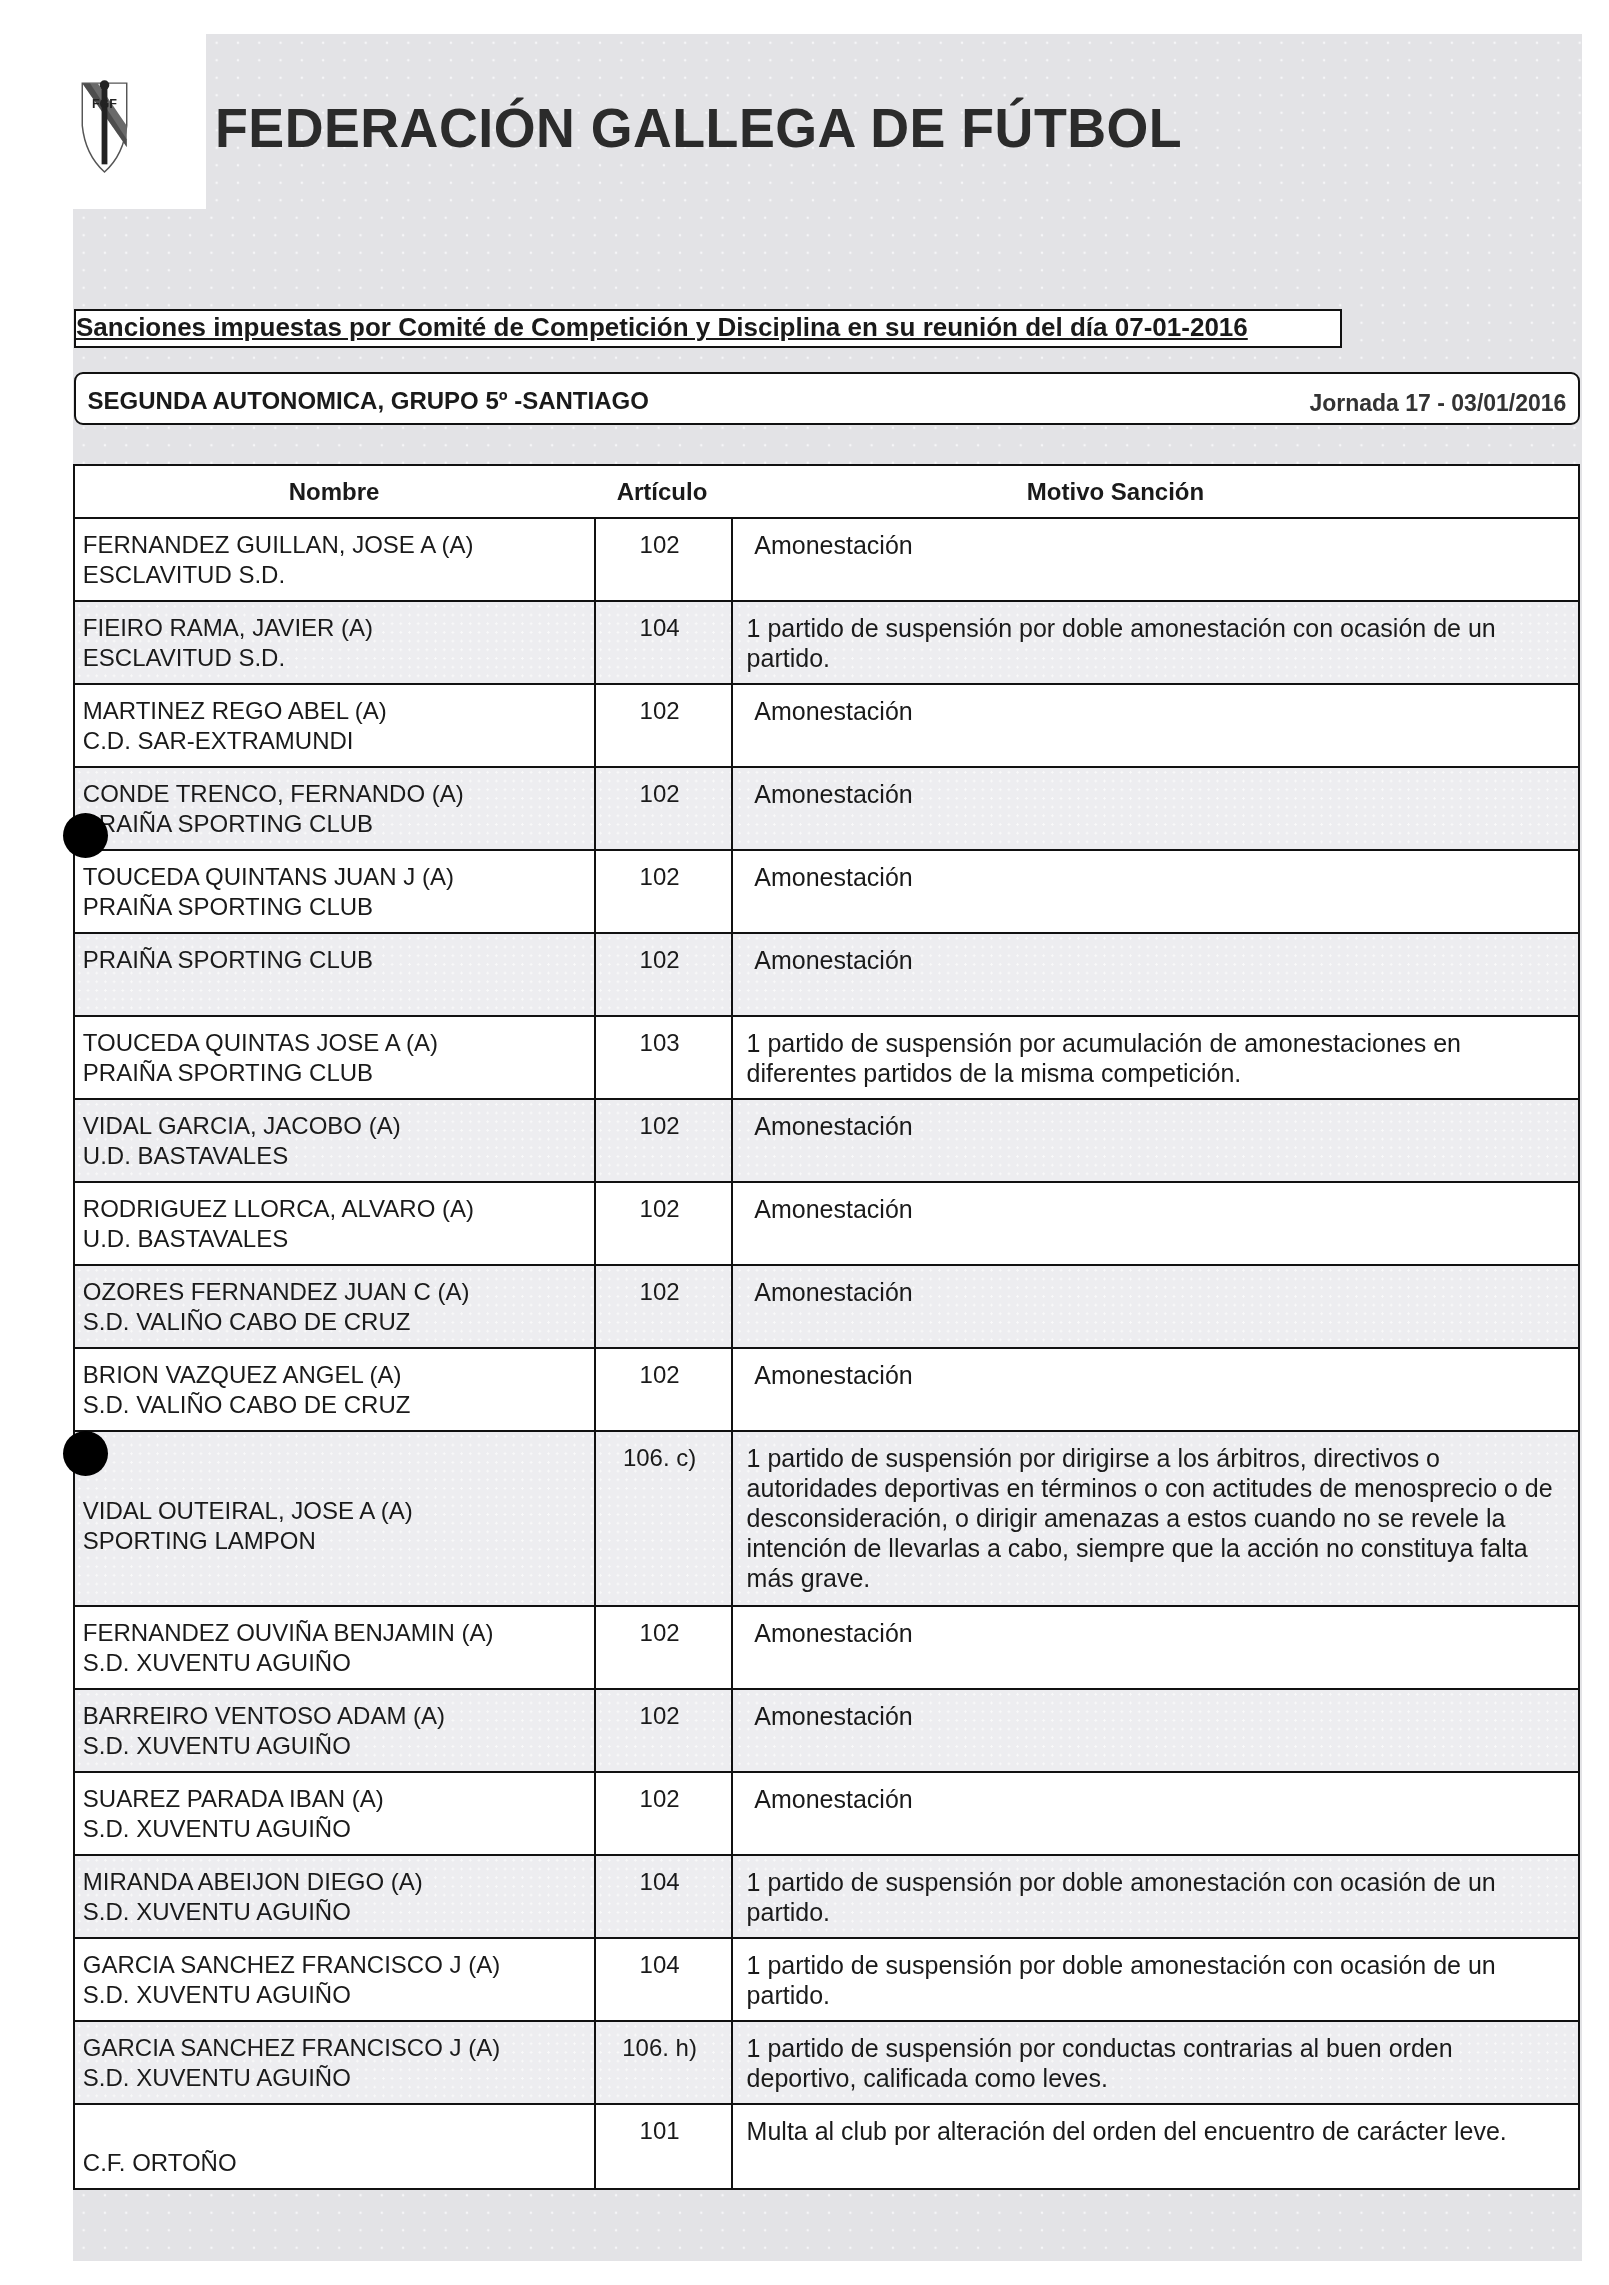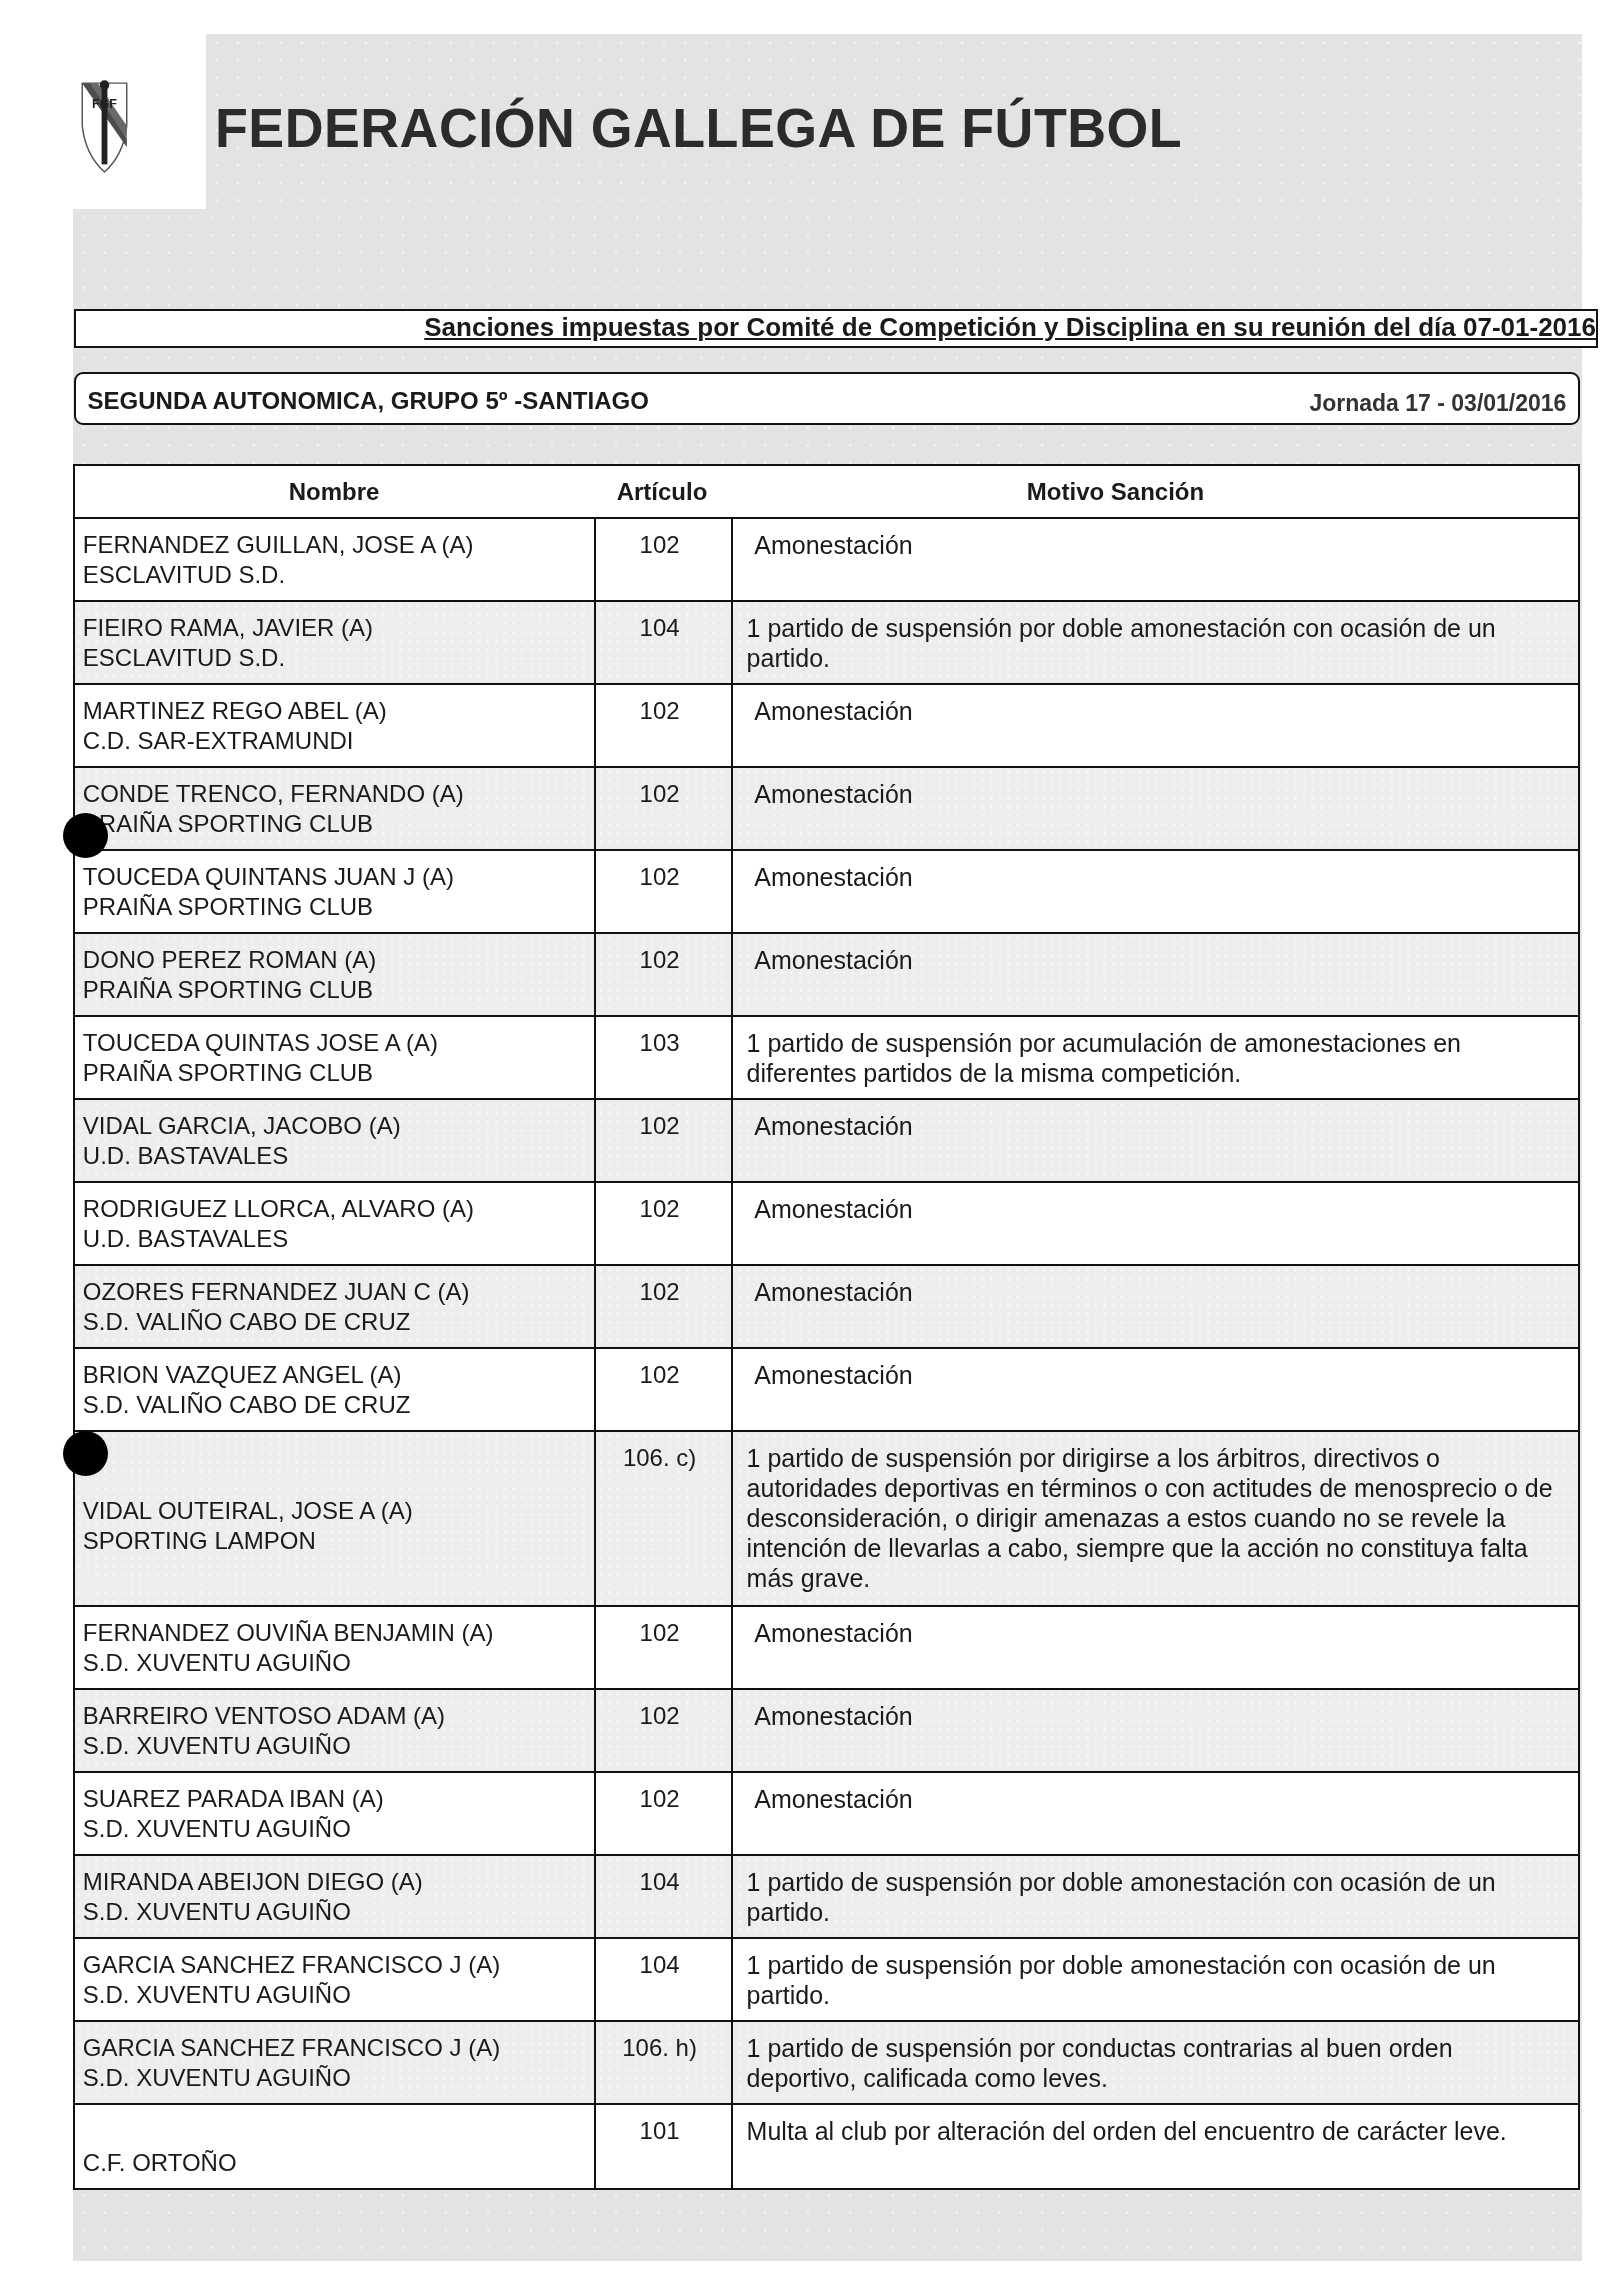--- a/index.html
+++ b/index.html
@@ -19,21 +19,21 @@
   .logo-box { position: absolute; left: 73px; top: 34px; width: 133px; height: 175px; background: #fff; }
   .logo { position: absolute; left: 80px; top: 58px; width: 49px; height: 116px; }
   .org-title {
     position: absolute; left: 215px; top: 95px;
     font-size: 56px; font-weight: bold; color: #2b2b2b; letter-spacing: 0.5px;
     transform: scaleX(0.96); transform-origin: left center;
   }
   .box {
     position: absolute; background: #fff; border: 2.9px solid #111; box-sizing: border-box;
   }
-  .title-box { left: 74px; top: 309px; width: 1524px; height: 39px; text-align: right; }
+  .title-box { left: 74px; top: 309px; width: 1268px; height: 39px; text-align: left; }
   .title-box span {
     font-size: 26px; font-weight: bold; text-decoration: underline; line-height: 33px;
   }
   .cat-box { left: 74px; top: 372px; width: 1506px; height: 53px; border-radius: 9px; }
   .cat-left { position: absolute; left: 11.6px; top: 12.6px; font-size: 24px; font-weight: bold; }
   .cat-right { position: absolute; right: 11.6px; top: 15.5px; font-size: 23px; font-weight: bold; color: #333; }
 
   .table {
     position: absolute; left: 73px; top: 464px; width: 1507px;
     border: 2.9px solid #111; box-sizing: border-box; background: #fff;
@@ -125,21 +125,20 @@
   <div class="row" style="height:83px">
     <div class="cell c1">
         <span class="line">TOUCEDA QUINTANS JUAN J (A)</span>
         <span class="line">PRAIÑA SPORTING CLUB</span>
       </div>
     <div class="cell c2">102</div>
     <div class="cell c3 amon">Amonestación</div>
   </div>
   <div class="row alt" style="height:83px">
     <div class="cell c1">
-        <span class="line">DONO PEREZ ROMAN (A)</span>
         <span class="line">PRAIÑA SPORTING CLUB</span>
       </div>
     <div class="cell c2">102</div>
     <div class="cell c3 amon">Amonestación</div>
   </div>
   <div class="row" style="height:83px">
     <div class="cell c1">
         <span class="line">TOUCEDA QUINTAS JOSE A (A)</span>
         <span class="line">PRAIÑA SPORTING CLUB</span>
       </div>

